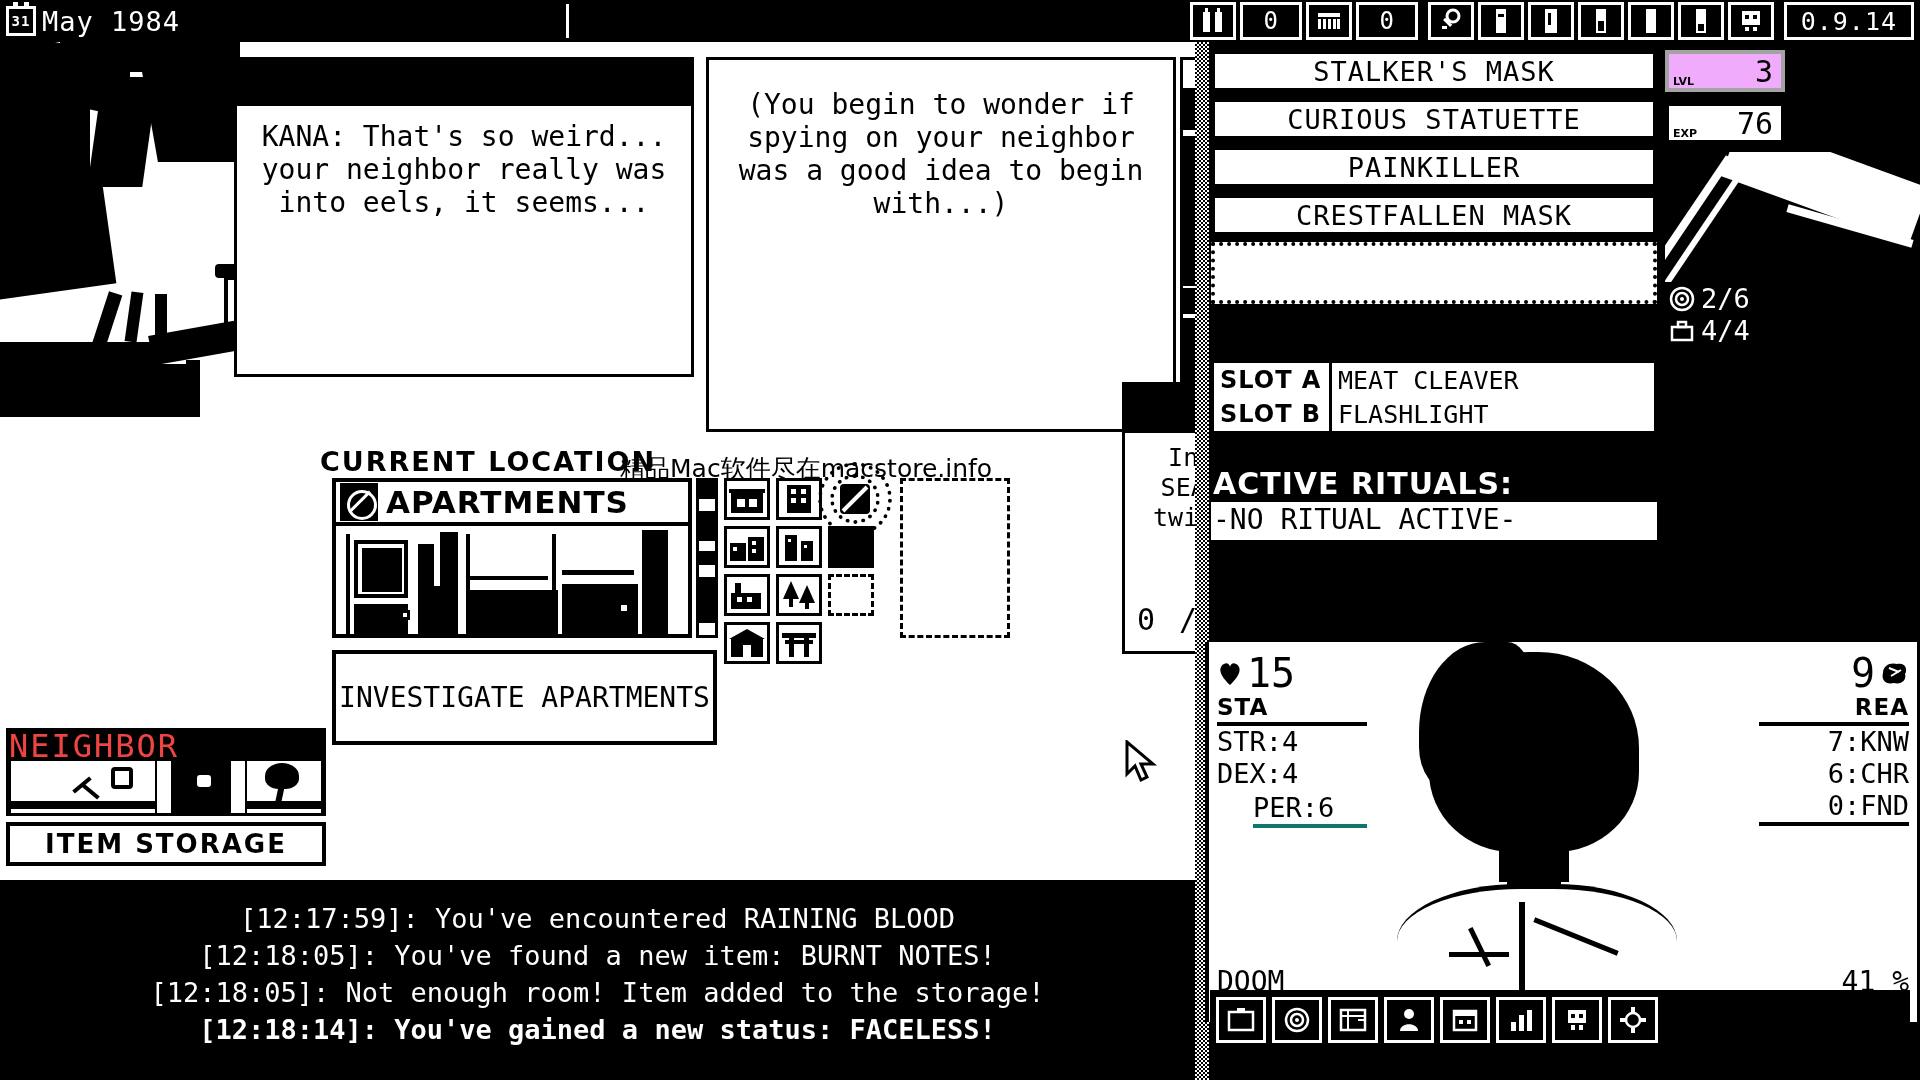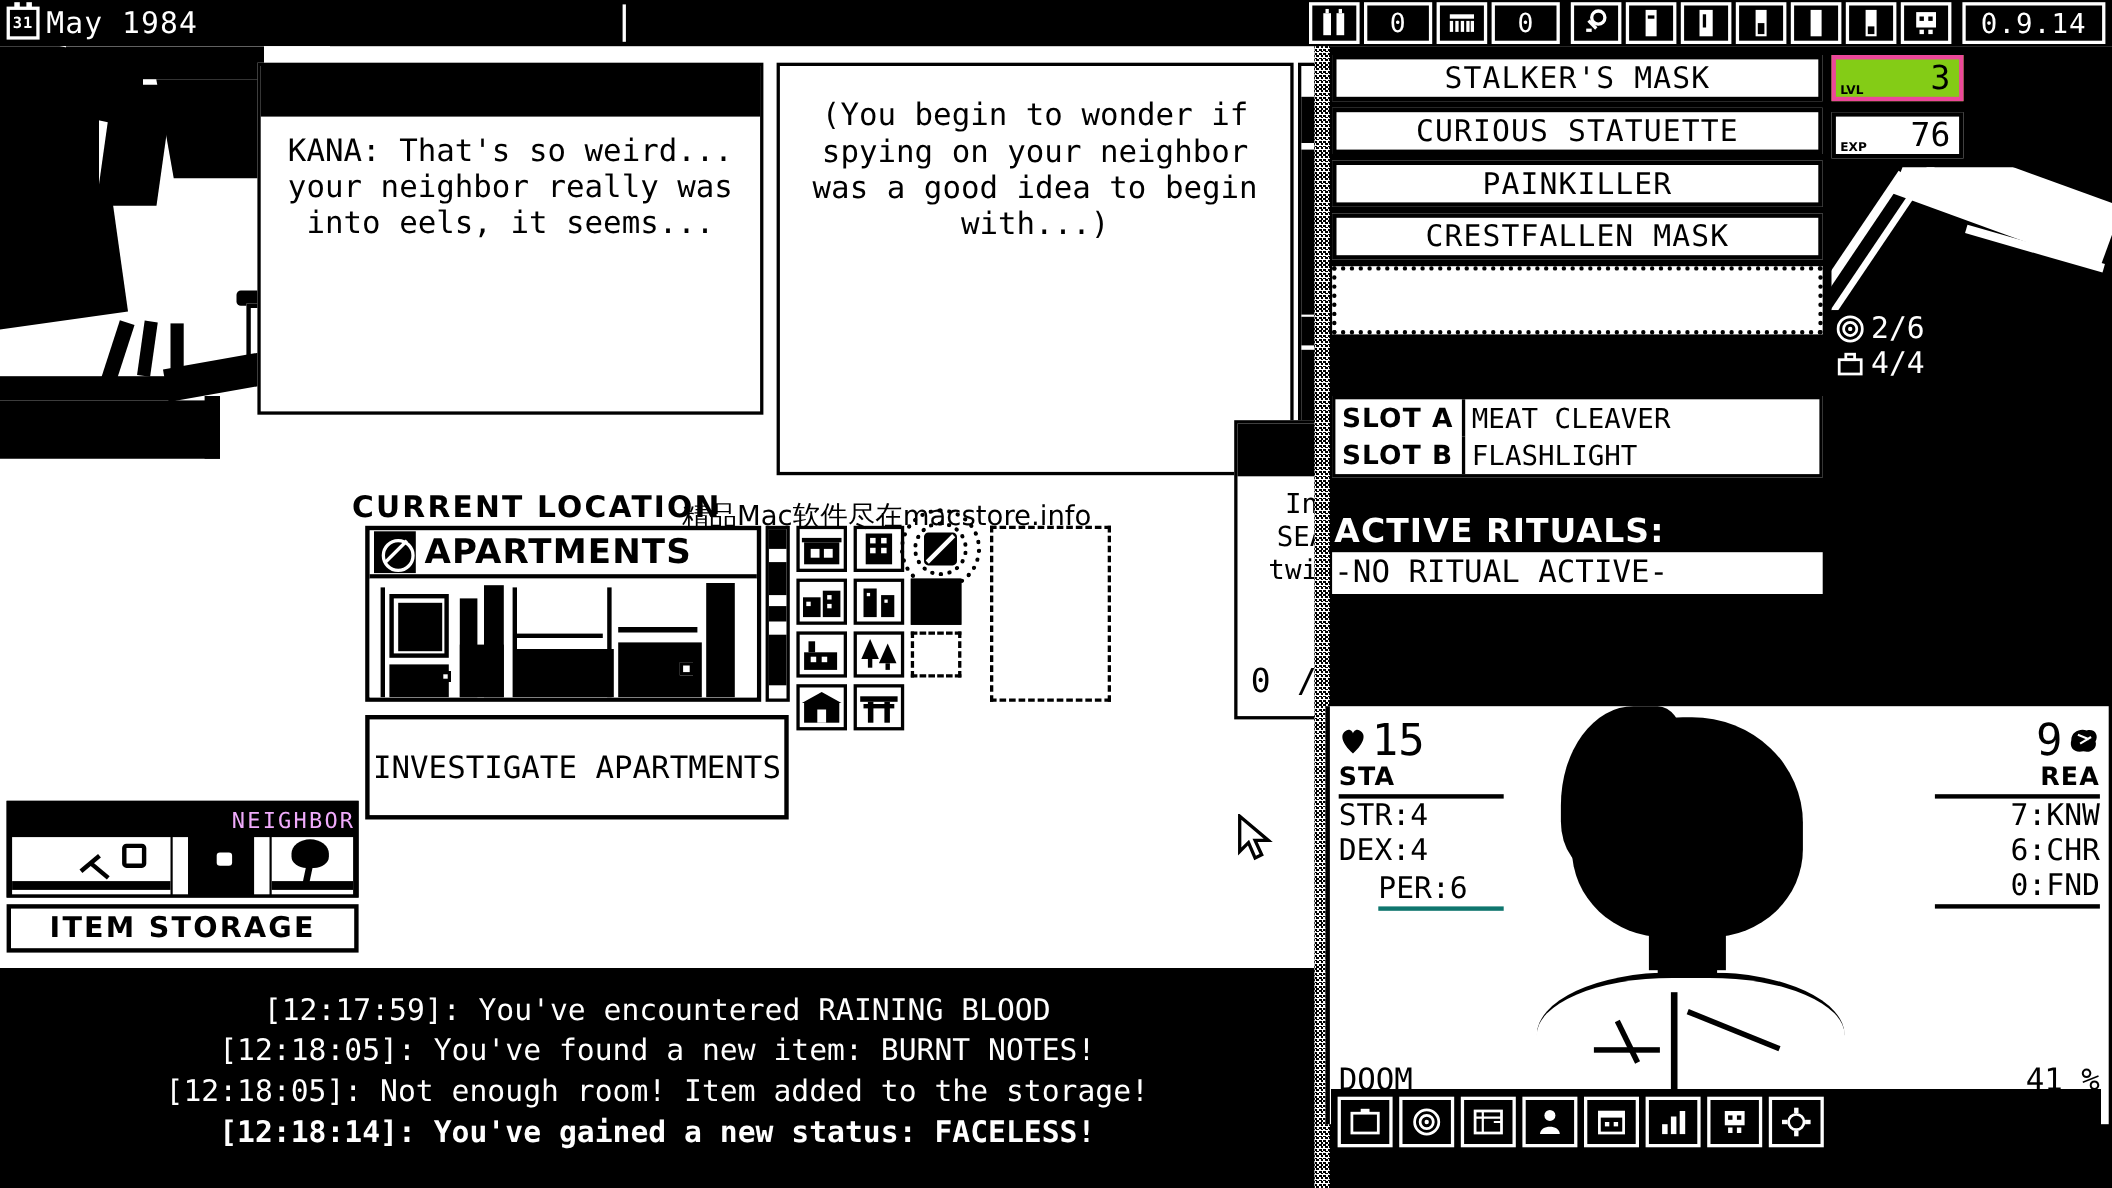--- a/index.html
+++ b/index.html
@@ -193,21 +193,21 @@
     position:absolute; left:900px; top:478px; width:110px;height:160px;
     border:3px dashed #000;
   }
 
   
   #neighbor{
     position:absolute; left:6px; top:728px; width:320px; height:88px;
     background:#000; border:3px solid #000;
   }
   #neighbor .nt{
-    color:#f0abfc; text-align:right; font-size:20px; line-height:30px; letter-spacing:2px;
+    color:#ef4444; text-align:left; font-size:32px; line-height:30px; letter-spacing:2px;
     font-family:"DejaVu Sans Mono","Liberation Mono",monospace;
   }
   #neighbor .nrow{ display:flex; height:52px; align-items:stretch; }
   #neighbor .scene{ background:#fff; flex:1; position:relative; margin:0 2px; }
   #neighbor .scene .g{ position:absolute; background:#000; }
   #storage{
     position:absolute; left:6px; top:822px; width:320px; height:44px;
     border:4px solid #000; background:#fff;
     display:flex; align-items:center; justify-content:center;
     font-size:26px; font-weight:bold; letter-spacing:2px;
@@ -241,21 +241,21 @@
   .invrow{
     border:4px solid #000; background:#fff; height:42px; margin-bottom:6px;
     display:flex; align-items:center; justify-content:center;
     font-size:27px; letter-spacing:1px;
     font-family:"DejaVu Sans Mono","Liberation Mono",monospace;
   }
   .invrow.empty{ border-style:dotted; border-width:4px; height:62px; }
 
   #lvlbox{
     position:absolute; left:470px; top:8px; width:120px; height:42px;
-    border:4px solid #ec4899; background:#84cc16;
+    border:4px solid #a3a3a3; background:#f0abfc;
     display:flex; align-items:flex-start; justify-content:flex-end;
     padding-right:8px; font-size:30px;
   }
   #lvlbox .tag{
     position:absolute; left:4px; bottom:0px; font-size:11px; font-weight:bold;
     font-family:"DejaVu Sans","Liberation Sans",sans-serif;
   }
   #expbox{
     position:absolute; left:470px; top:60px; width:120px; height:42px;
     border:4px solid #000; background:#fff;

